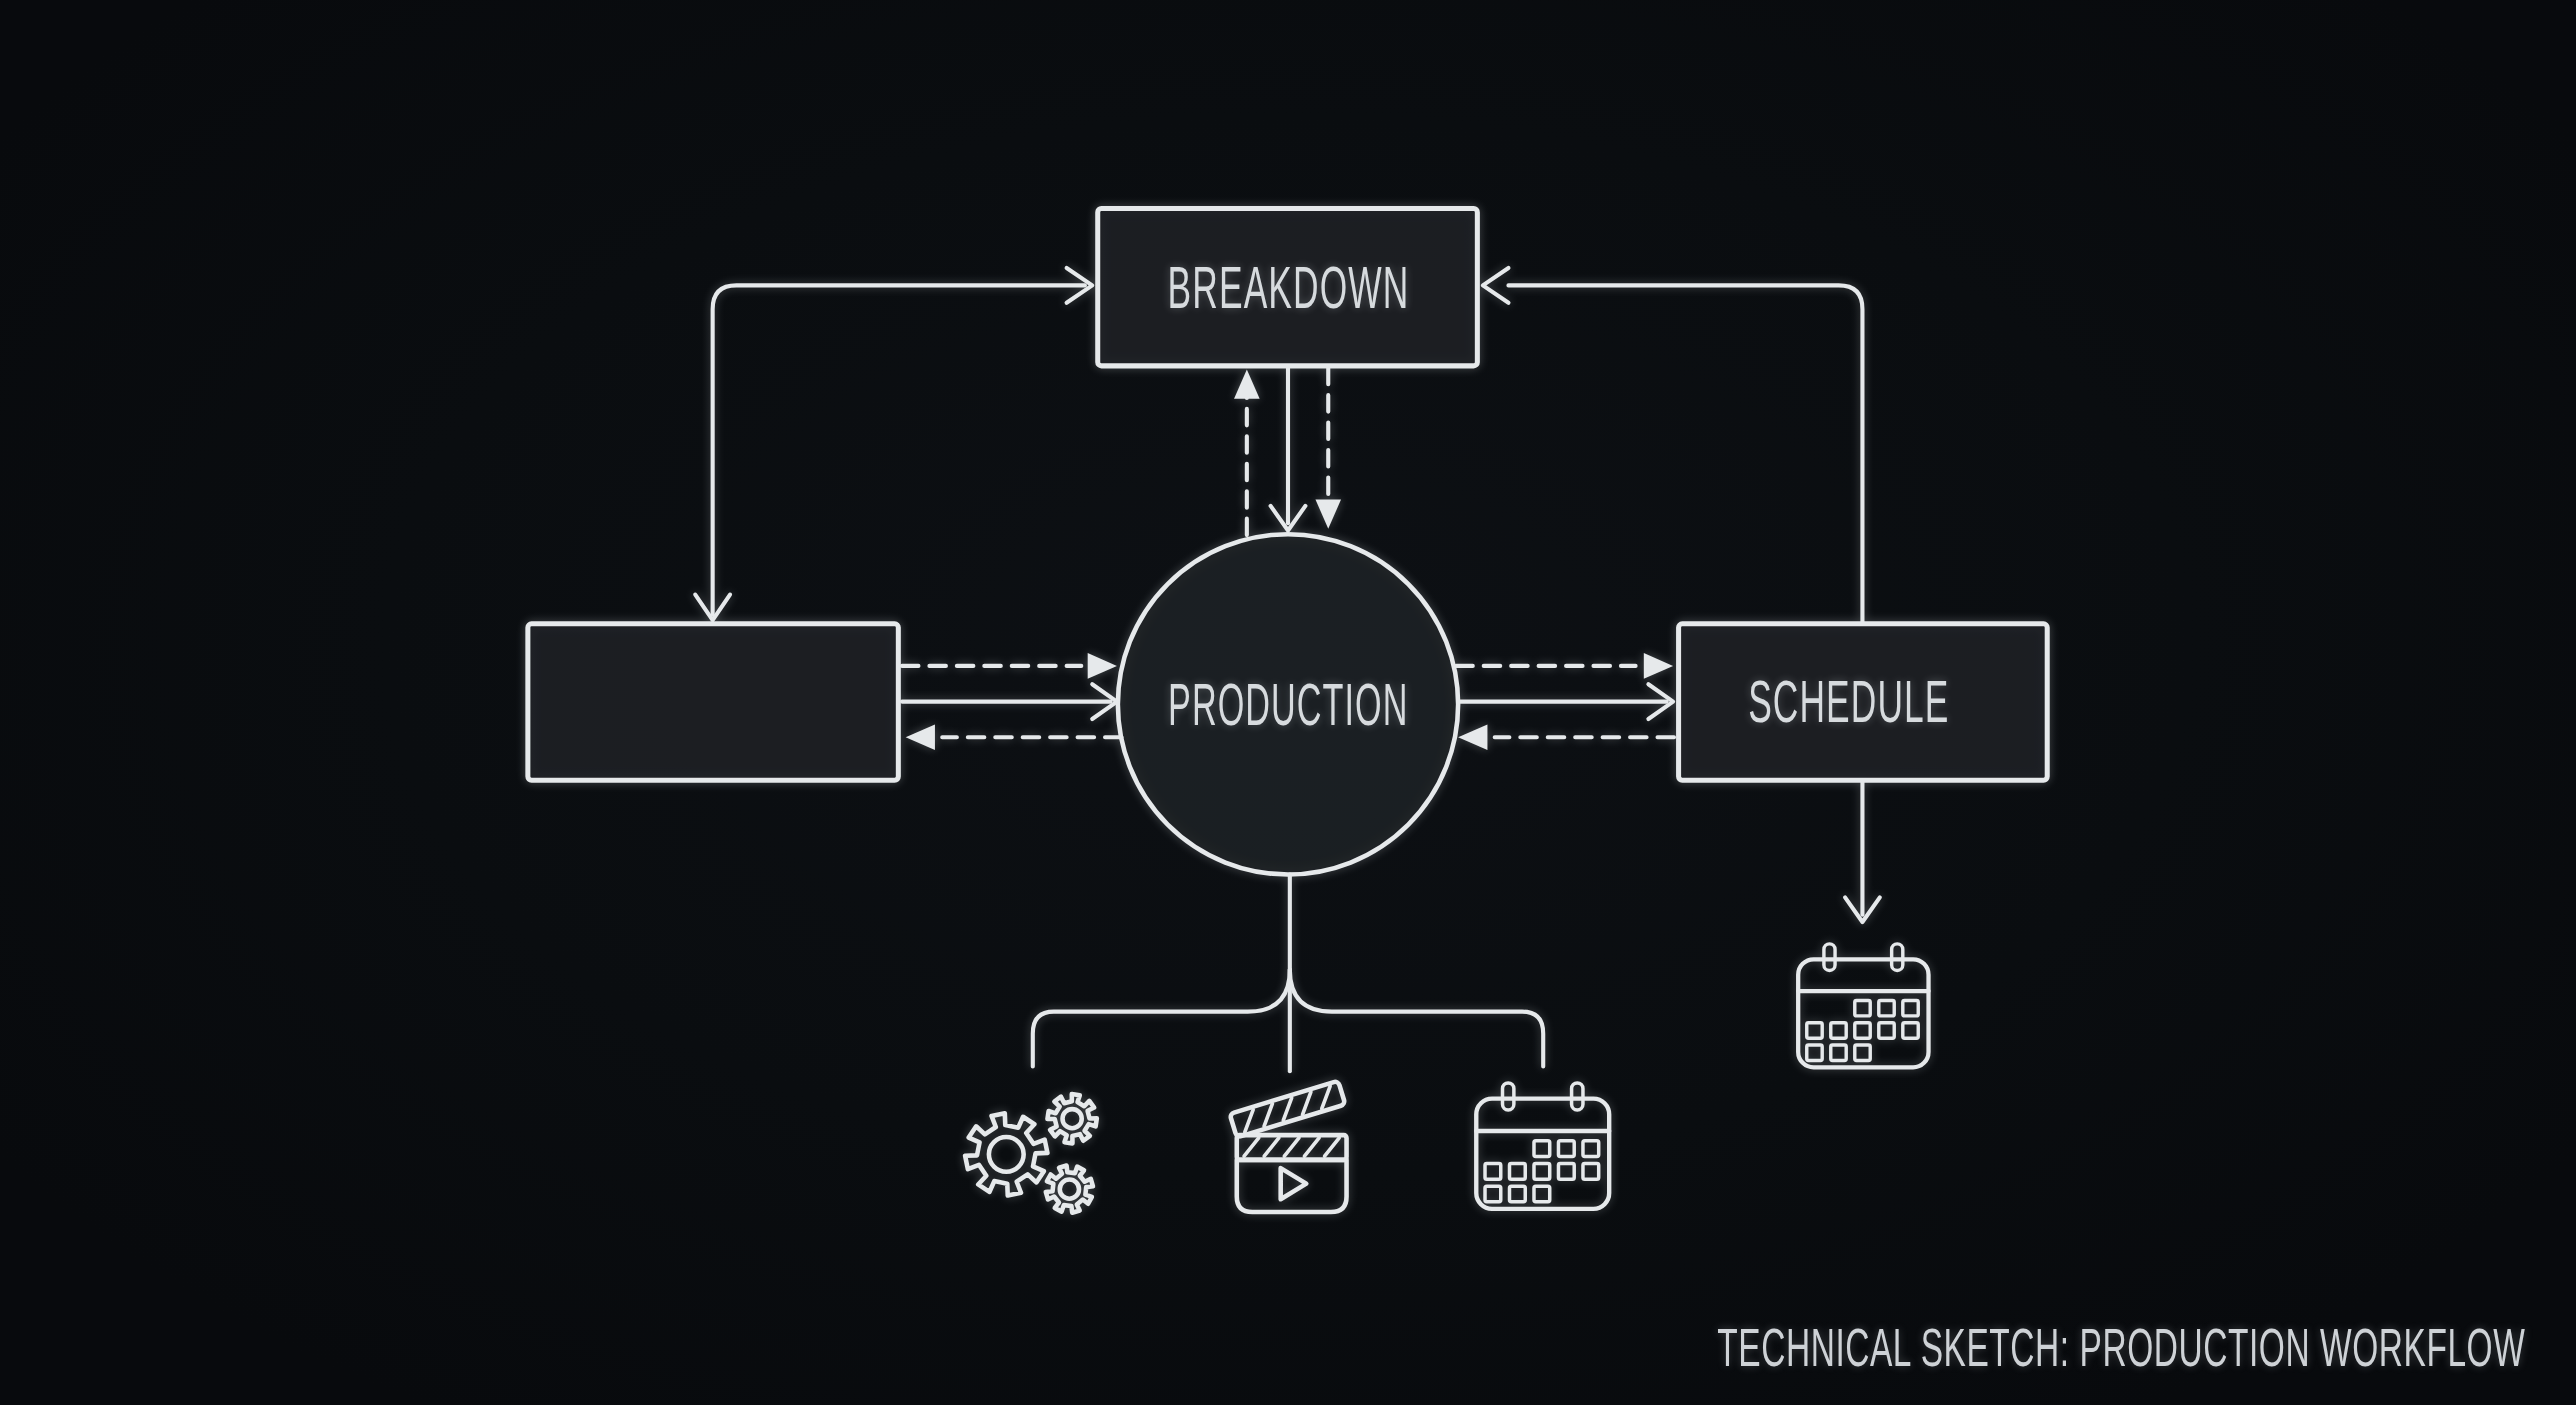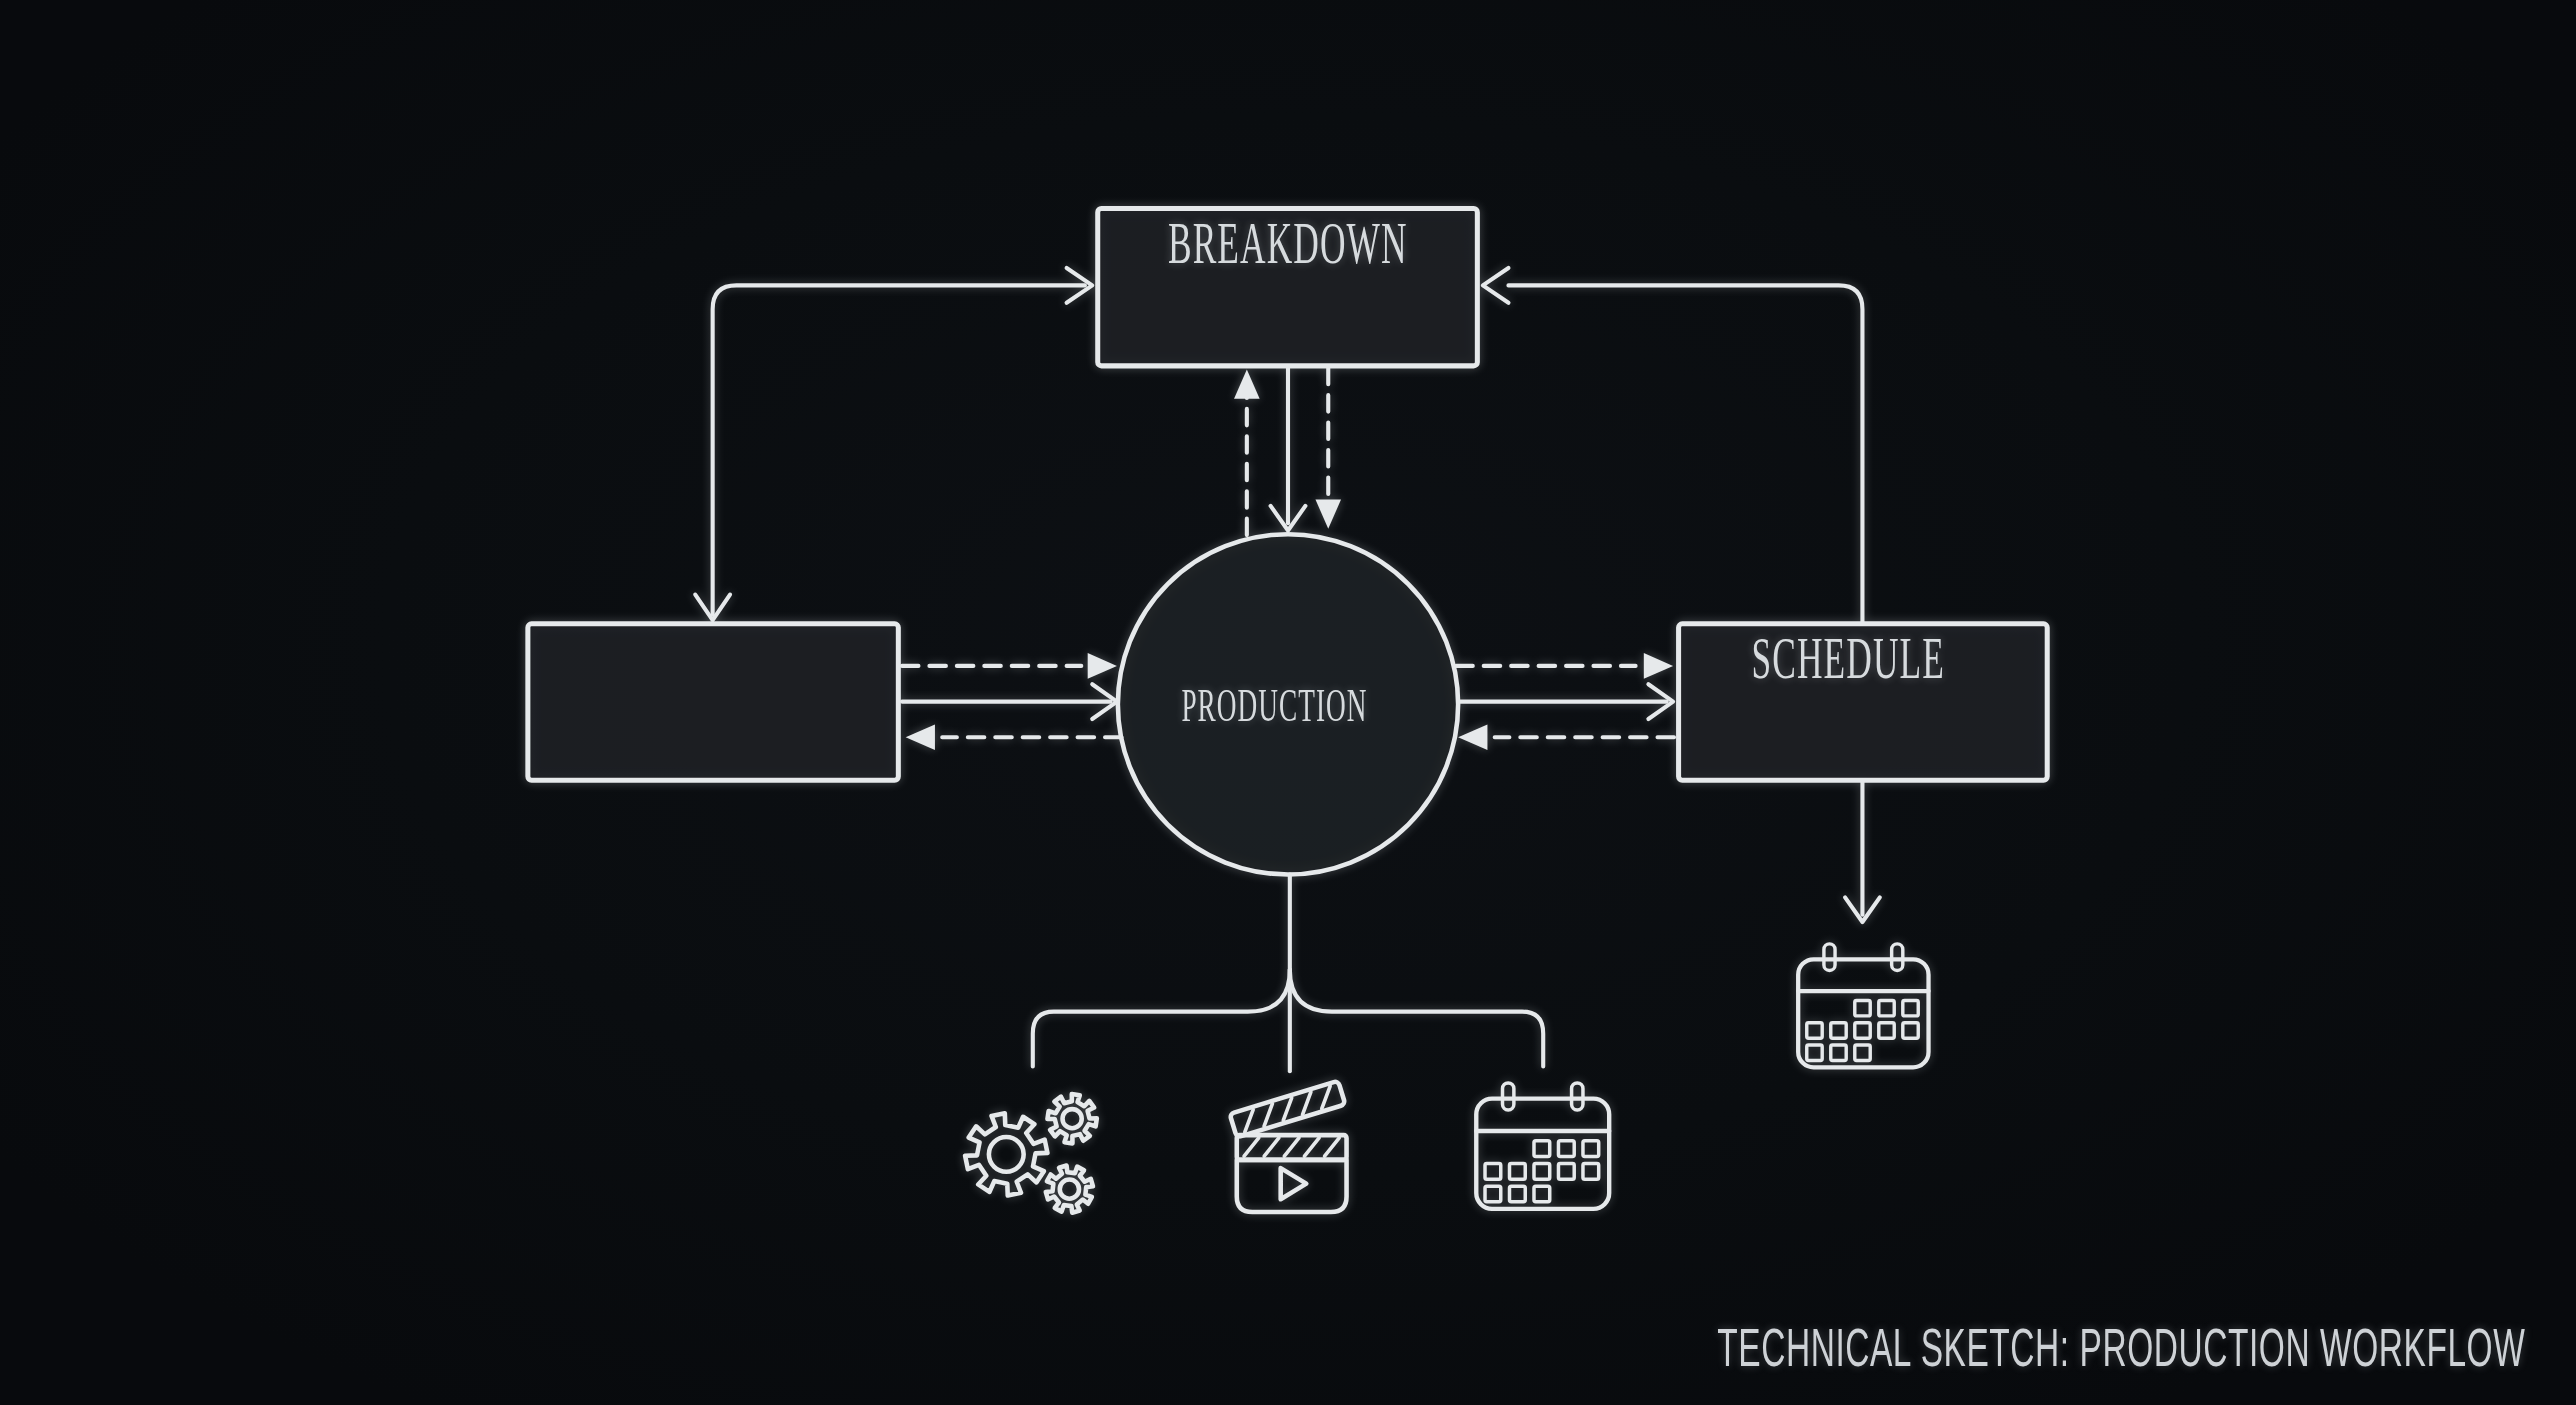--- a/index.html
+++ b/index.html
@@ -11,28 +11,28 @@
   svg.draw{position:absolute;left:0;top:0;
     filter:drop-shadow(0 0 4.6px rgba(235,240,244,0.28));}
   .st{stroke:var(--stroke,#e6e9eb);stroke-width:4.5;fill:none;stroke-linecap:round;stroke-linejoin:round;}
   .dash{stroke-dasharray:18 12;}
   .tri{fill:var(--stroke,#e6e9eb);stroke:none;}
   .boxr{fill:rgba(14,17,21,0.55);stroke:var(--stroke,#e6e9eb);stroke-width:5.5;}
   .circ{fill:rgba(14,17,21,0.45);stroke:var(--stroke,#e6e9eb);stroke-width:5;}
   .ic{stroke:var(--stroke,#e6e9eb);stroke-width:5;fill:none;stroke-linecap:round;stroke-linejoin:round;}
   .ic-thin{stroke-width:4;}
   .label{
-    position:absolute;display:flex;justify-content:center;
+    position:absolute;display:flex;align-items:center;justify-content:center;
     color:var(--text,#d7dbde);text-shadow:0 0 11px rgba(235,240,244,0.28);
-    font-weight:400;white-space:nowrap;font-family:Liberation Serif, serif;
+    font-weight:400;white-space:nowrap;
   }
   .cond{display:inline-block;transform:scaleX(0.60);transform-origin:50% 50%;letter-spacing:1.8px;}
   .cond-circle{transform:scaleX(0.58);}
   .node-lab{font-size:59px;}
-  .circle-lab{flex-direction:column;font-size:47px;line-height:61px;}
+  .circle-lab{flex-direction:column;font-size:59px;line-height:61px;}
   .footer-lab{
     position:absolute;right:51px;bottom:27.4px;text-align:right;
     color:#ced2d6;font-size:54px;text-shadow:0 0 11px rgba(235,240,244,0.25);white-space:nowrap;
   }
   .footer-lab .cond{transform:scaleX(0.62);transform-origin:100% 50%;letter-spacing:0.9px;}
 </style>
 </head>
 <body>
 
 <div class="stage">

